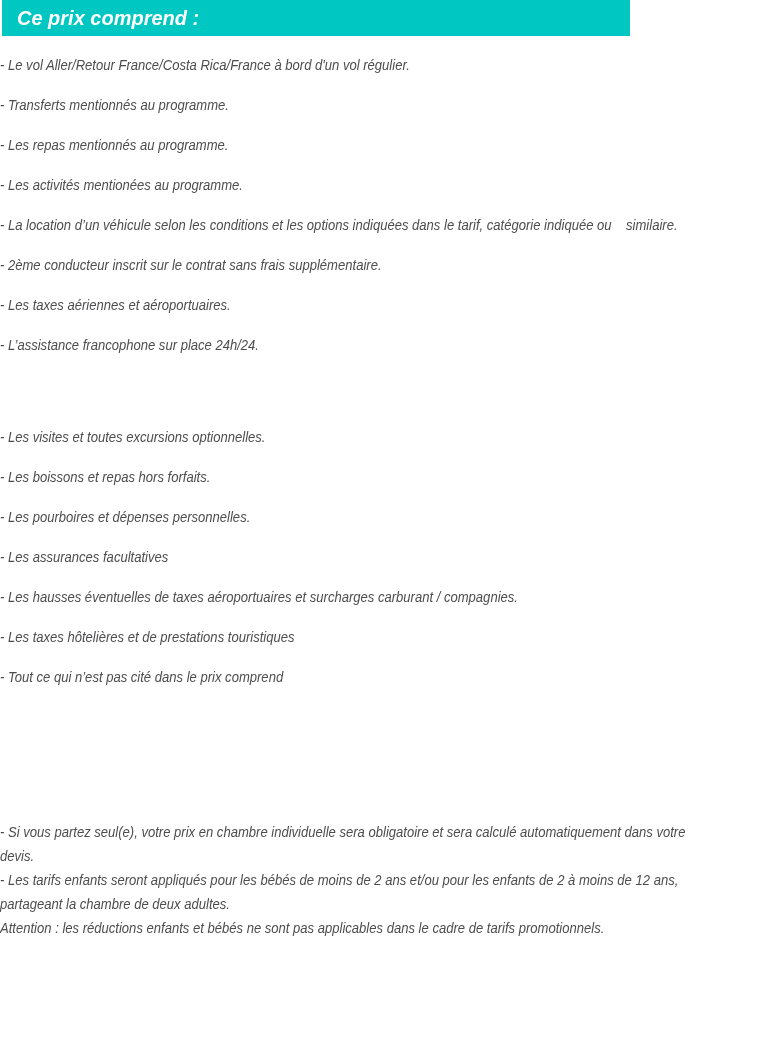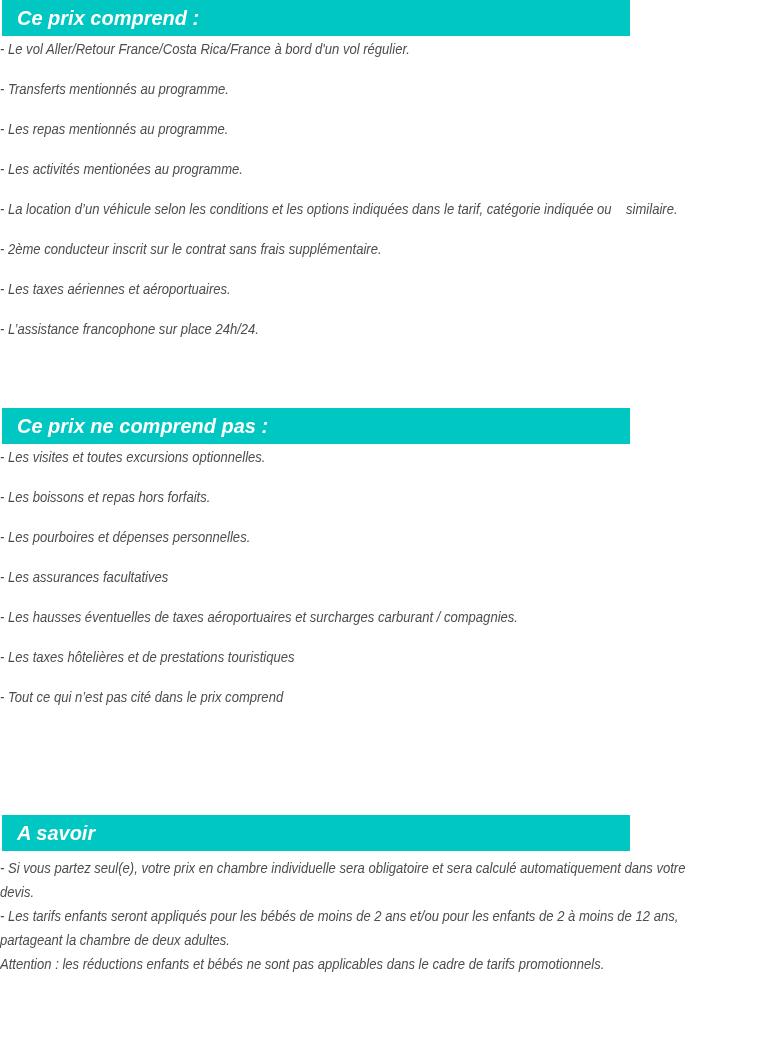--- a/index.html
+++ b/index.html
@@ -39,21 +39,21 @@
     padding-left: 15px;
   }
   .bar-title {
     color: var(--header-text);
     font-style: italic;
     font-weight: bold;
     font-size: 20px;
     line-height: 36px;
     white-space: pre;
   }
-  .items { padding-top: 4px; }
+  .items { padding-top: 20px; }
   .item {
     font-style: italic;
     font-size: 14.5px;
     line-height: 18px;
     margin: 0 0 22px 0;
     color: var(--body-text);
     white-space: pre;
     transform: scaleX(0.9);
     transform-origin: 0 0;
   }
@@ -84,38 +84,32 @@
       <div class="item">- Les repas mentionnés au programme.</div>
       <div class="item">- Les activités mentionées au programme.</div>
       <div class="item">- La location d’un véhicule selon les conditions et les options indiquées dans le tarif, catégorie indiquée ou    similaire.</div>
       <div class="item">- 2ème conducteur inscrit sur le contrat sans frais supplémentaire.</div>
       <div class="item">- Les taxes aériennes et aéroportuaires.</div>
       <div class="item">- L’assistance francophone sur place 24h/24.</div>
     </div>
   </section>
 
   <section class="section s2">
-    <header class="bar">
-      <span class="bar-title">Ce prix ne comprend pas :</span>
-    </header>
     <div class="items">
       <div class="item">- Les visites et toutes excursions optionnelles.</div>
       <div class="item">- Les boissons et repas hors forfaits.</div>
       <div class="item">- Les pourboires et dépenses personnelles.</div>
       <div class="item">- Les assurances facultatives</div>
       <div class="item">- Les hausses éventuelles de taxes aéroportuaires et surcharges carburant / compagnies.</div>
       <div class="item">- Les taxes hôtelières et de prestations touristiques</div>
       <div class="item">- Tout ce qui n’est pas cité dans le prix comprend</div>
     </div>
   </section>
 
   <section class="section s3">
-    <header class="bar">
-      <span class="bar-title">A savoir</span>
-    </header>
     <div class="paras">
       <div class="para-line">- Si vous partez seul(e), votre prix en chambre individuelle sera obligatoire et sera calculé automatiquement dans votre</div>
       <div class="para-line">devis.</div>
       <div class="para-line">- Les tarifs enfants seront appliqués pour les bébés de moins de 2 ans et/ou pour les enfants de 2 à moins de 12 ans,</div>
       <div class="para-line">partageant la chambre de deux adultes.</div>
       <div class="para-line">Attention : les réductions enfants et bébés ne sont pas applicables dans le cadre de tarifs promotionnels.</div>
     </div>
   </section>
 
 </div>

